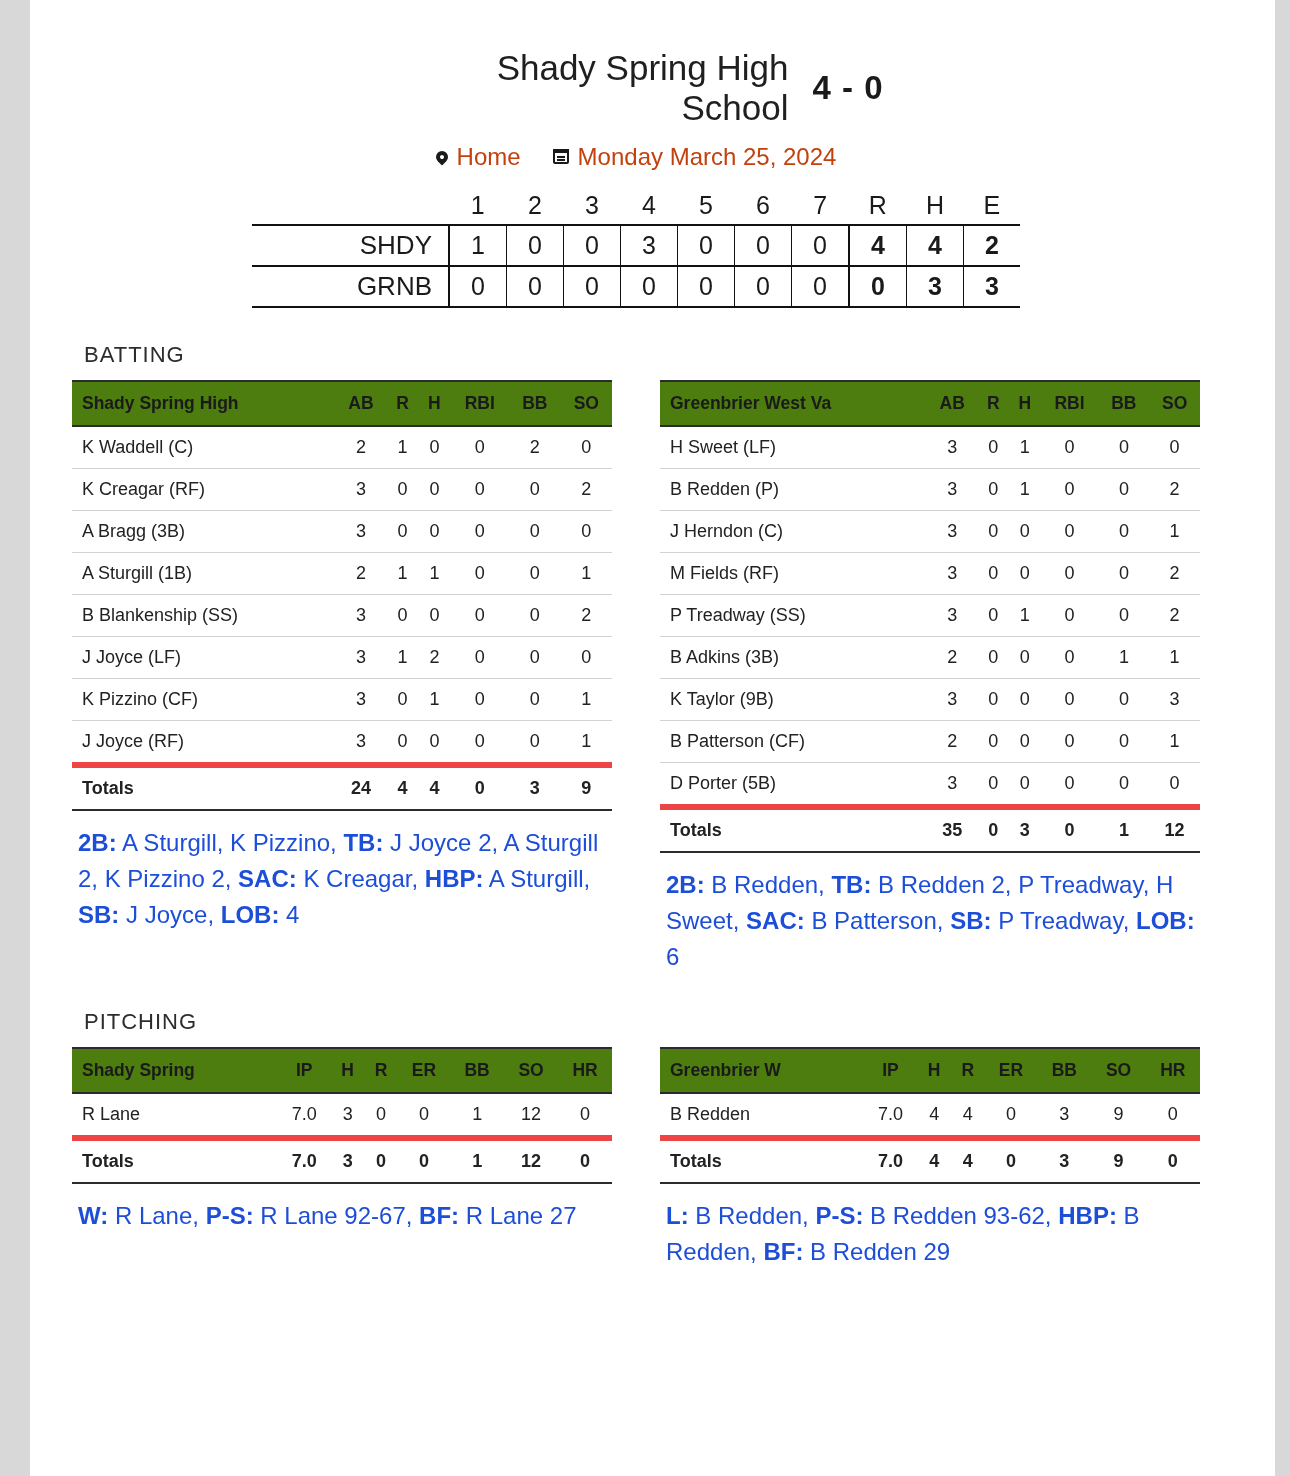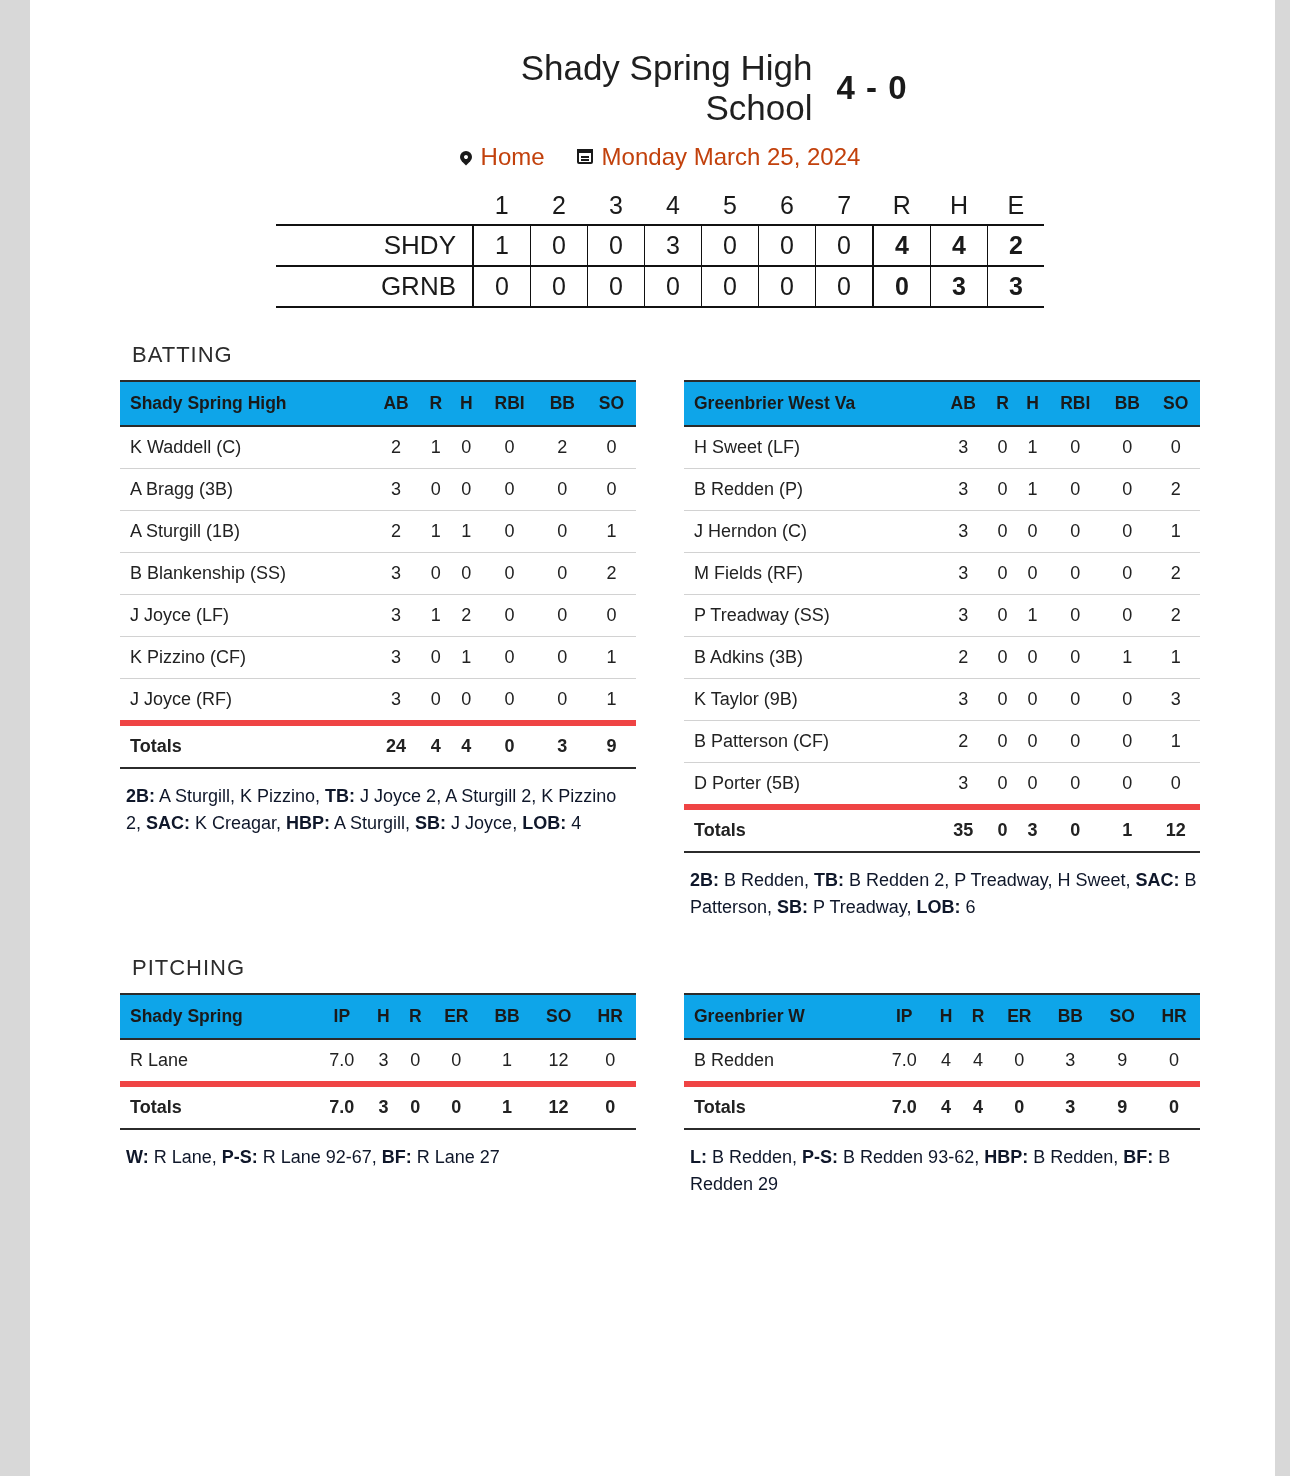--- a/index.html
+++ b/index.html
@@ -17,21 +17,21 @@
   .page {
     position: absolute;
     left: 30px;
     top: 0;
     width: 1245px;
     height: 1476px;
     background: #ffffff;
     box-sizing: border-box;
   }
   .inner {
-    padding: 30px 75px 0 90px;
+    padding: 30px 75px 0 42px;
   }
 
   
   .scoreline {
     display: flex;
     align-items: center;
     justify-content: center;
     gap: 24px;
     margin-top: 18px;
   }
@@ -141,21 +141,21 @@
     gap: 48px;
   }
   .col { width: 566px; }
 
   table.stat {
     width: 100%;
     border-collapse: collapse;
     font-size: 18px;
   }
   table.stat thead th {
-    background: #0ea5e9;
+    background: #4d7c0f;
     font-weight: 700;
     font-size: 17.5px;
     padding: 11px 4px;
     text-align: center;
     border-top: 2px solid #2b2b2b;
     border-bottom: 2px solid #2b2b2b;
     color: #1a1a1a;
   }
   table.stat thead th.name {
     text-align: left;
@@ -173,25 +173,25 @@
   table.stat tbody td.name {
     text-align: left;
     padding-left: 10px;
   }
   table.stat tbody tr.totals td {
     font-weight: 700;
     border-top: 6px solid #ef4444;
     border-bottom: 2px solid #2b2b2b;
   }
   .notes {
-    font-size: 18px;
+    font-size: 24px;
     line-height: 1.5;
     margin-top: 14px;
     padding-left: 6px;
-    color: #0f172a;
+    color: #1d4ed8;
   }
   .notes b { font-weight: 700; }
 </style>
 </head>
 <body>
 
 <div class="page">
   <div class="inner">
 
     <div class="scoreline">
@@ -277,20 +277,29 @@
               <tr>
                 <td class="name">K Waddell (C)</td>
                 <td>2</td>
                 <td>1</td>
                 <td>0</td>
                 <td>0</td>
                 <td>2</td>
                 <td>0</td>
               </tr>
               <tr>
+                <td class="name">K Creagar (RF)</td>
+                <td>3</td>
+                <td>0</td>
+                <td>0</td>
+                <td>0</td>
+                <td>0</td>
+                <td>2</td>
+              </tr>
+              <tr>
                 <td class="name">A Bragg (3B)</td>
                 <td>3</td>
                 <td>0</td>
                 <td>0</td>
                 <td>0</td>
                 <td>0</td>
                 <td>0</td>
               </tr>
               <tr>
                 <td class="name">A Sturgill (1B)</td>

